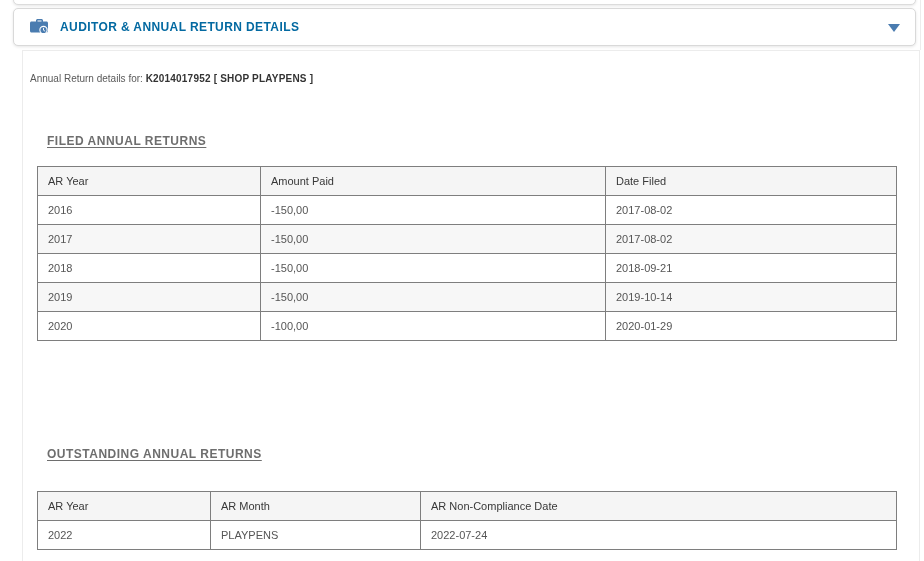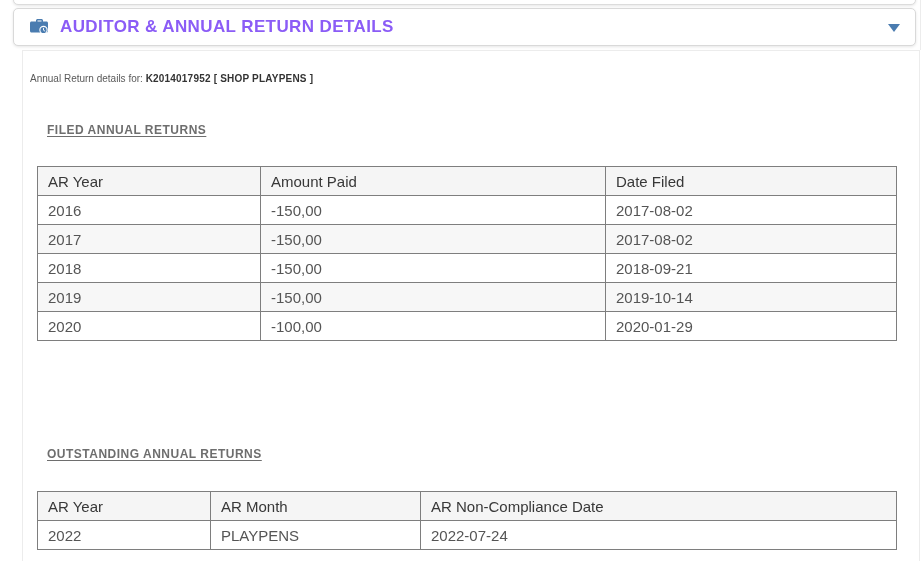--- a/index.html
+++ b/index.html
@@ -13,44 +13,44 @@
   .right-edge-sliver { position:absolute; left:920px; top:0; width:1px; height:50px; background:#ececec; }
   .prev-card-sliver { position:absolute; left:13px; top:-33px; width:903px; height:38px;
                       background:#fff; border:1px solid #dcdcdc; border-radius:5px;
                       box-shadow:0 1px 3px rgba(0,0,0,.10); z-index:1; }
 
   
   .accordion-card { position:absolute; left:13px; top:8px; width:903px; height:38px;
                     background:#fff; border:1px solid #d9d9d9; border-radius:5px;
                     box-shadow:0 1px 3px rgba(0,0,0,.10); display:flex; align-items:center;
                     padding:0 16px; z-index:2; cursor:pointer; }
-  .accordion-title { margin-left:11px; font-size:17px; font-weight:600; letter-spacing:.4px;
-                     color:#8b5cf6; }
+  .accordion-title { margin-left:11px; font-size:12px; font-weight:600; letter-spacing:.4px;
+                     color:#0369a1; }
   .chevron { position:absolute; right:15px; top:15px; width:0; height:0;
              border-left:6px solid transparent; border-right:6px solid transparent;
              border-top:8px solid #4a7cb0; }
 
   
   .details-line { position:absolute; left:30px; top:73px; font-size:10px; color:#5a5a5a; z-index:2; }
   .details-line b { color:#333; font-weight:700; letter-spacing:.2px; }
 
   
   .section-heading { position:absolute; font-size:12px; font-weight:700; letter-spacing:.5px;
                      color:#6e6e6e; text-decoration:underline; text-underline-offset:2px;
                      cursor:pointer; z-index:2; }
-  .heading-filed { left:47px; top:123px; }
+  .heading-filed { left:47px; top:134px; }
   .heading-outstanding { left:47px; top:447px; }
 
   
   table { position:absolute; left:37px; border-collapse:collapse; table-layout:fixed;
           width:859px; background:#fff; z-index:2; }
   .filed-table { top:166px; }
   .outstanding-table { top:491px; }
   th, td { border:1px solid #7e7e7e; height:29px; padding:0 10px; text-align:left;
-           vertical-align:middle; font-size:15px; white-space:nowrap; overflow:hidden; }
+           vertical-align:middle; font-size:11px; white-space:nowrap; overflow:hidden; }
   th { background:#f5f5f5; color:#383838; font-weight:400; }
   td { color:#555555; }
   tbody tr:nth-child(even) td { background:#f7f7f7; }
   .filed-table col:nth-child(1) { width:223px; }
   .filed-table col:nth-child(2) { width:345px; }
   .filed-table col:nth-child(3) { width:291px; }
   .outstanding-table col:nth-child(1) { width:173px; }
   .outstanding-table col:nth-child(2) { width:210px; }
   .outstanding-table col:nth-child(3) { width:476px; }
 </style>

